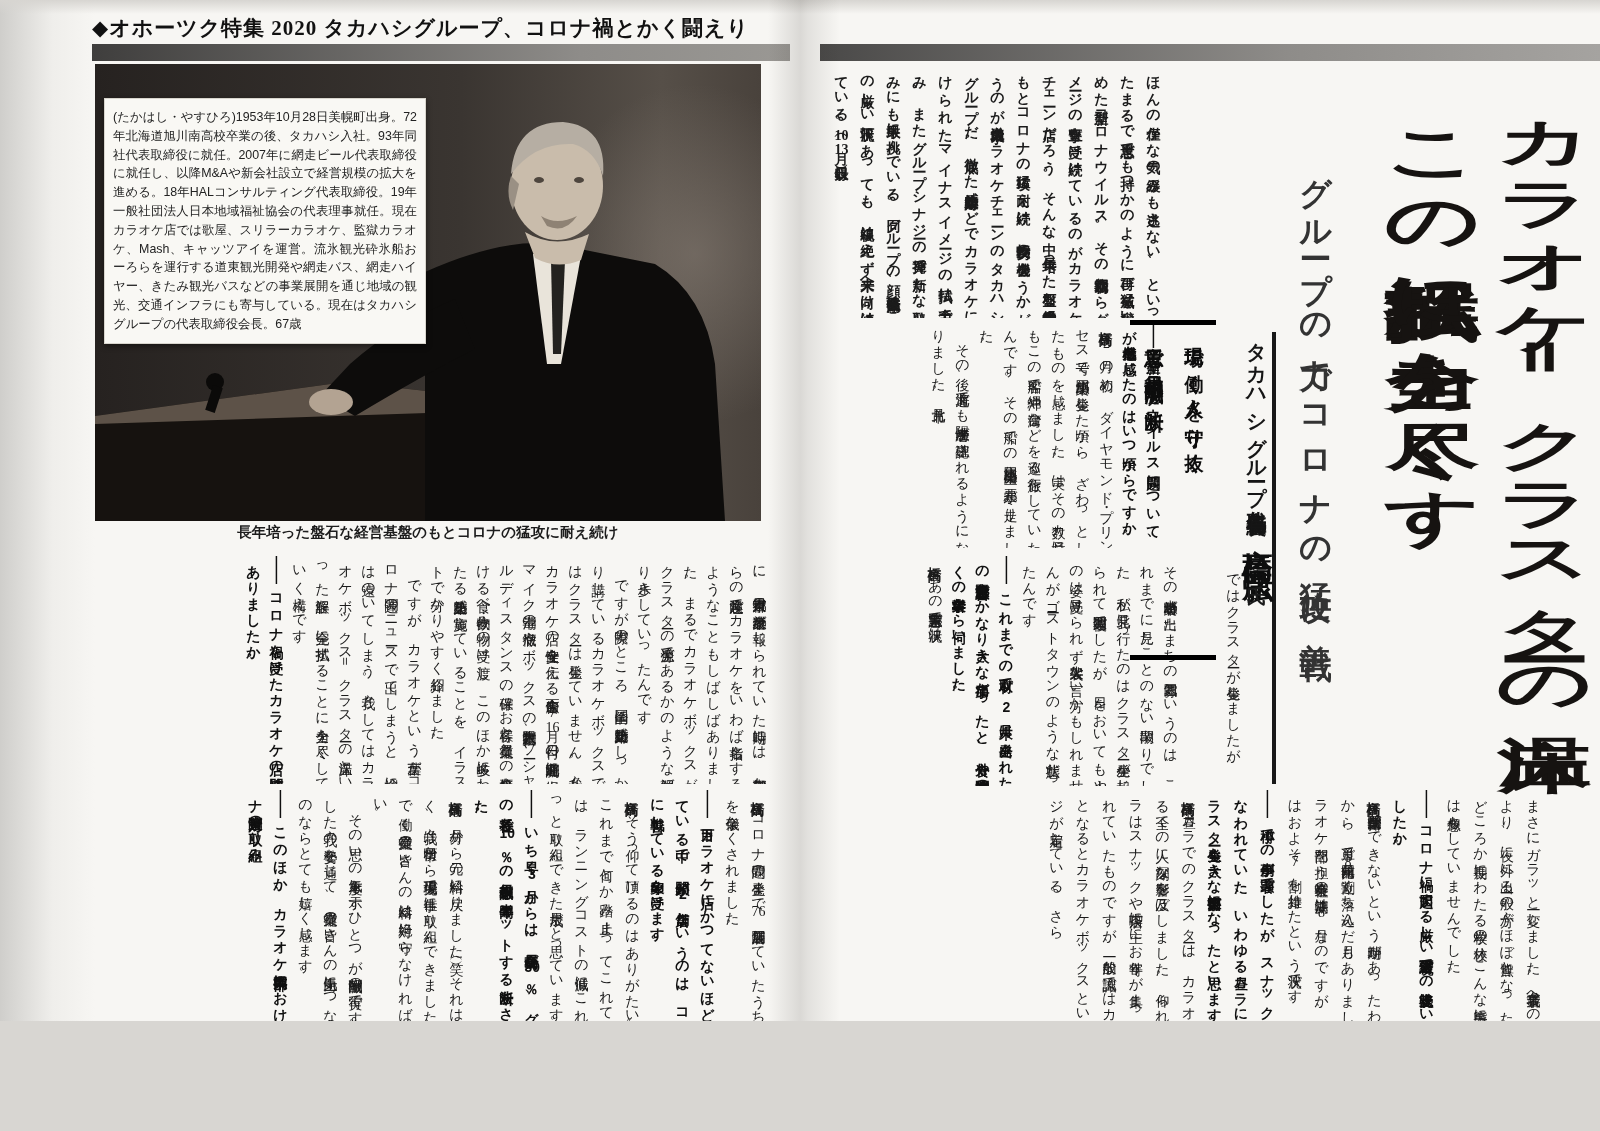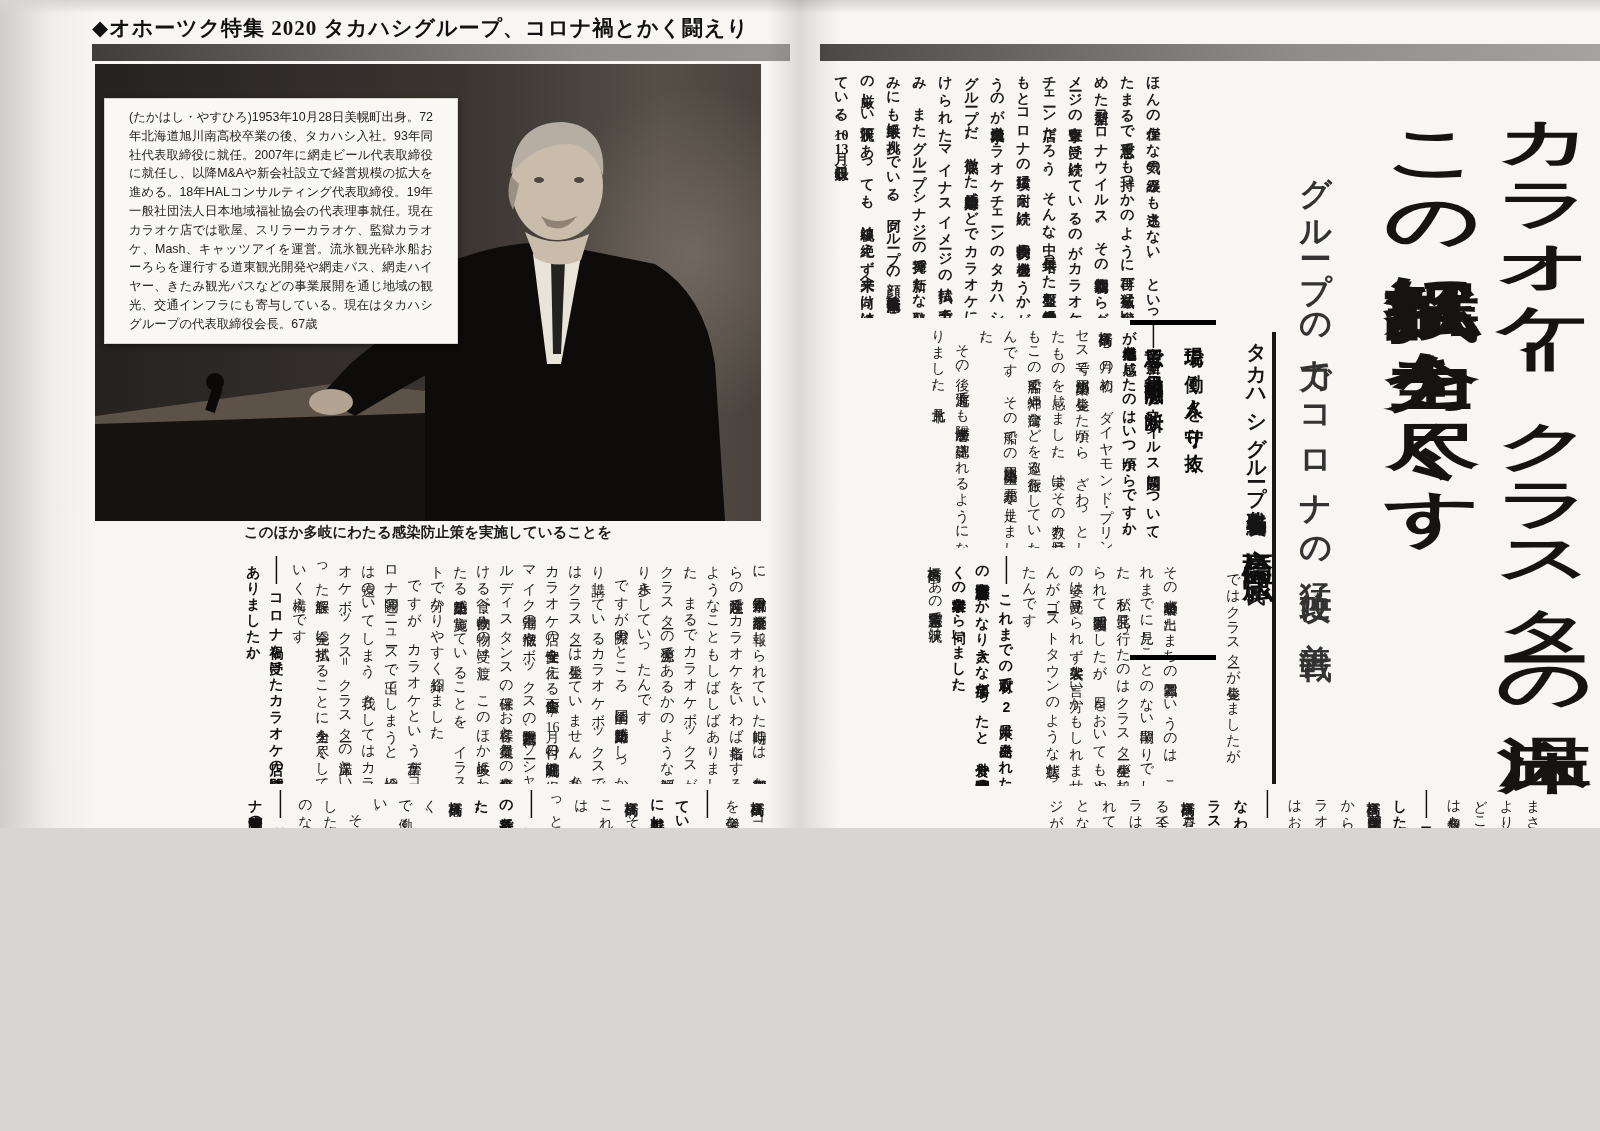--- a/index.html
+++ b/index.html
@@ -1,37 +1,37 @@
 <!DOCTYPE html>
 <html lang="ja"><head>
 <meta charset="utf-8">
 <style>
   html,body{margin:0;padding:0;background:#d8d6d2;}
-  #canvas{position:relative;width:1600px;height:828px;background:#f7f6f3;overflow:hidden;
+  #canvas{position:relative;width:1600px;height:1021px;background:#f7f6f3;overflow:hidden;
           font-family:"Liberation Serif","DejaVu Serif",serif;color:#1a1a1a;}
   .edge-left{position:absolute;left:0;top:0;width:95px;height:1131px;
              background:linear-gradient(to right,#cfcecb,#efeeeb 55%,rgba(247,246,243,0));}
   .edge-top{position:absolute;left:0;top:0;width:1600px;height:14px;
             background:linear-gradient(to bottom,#d7d5d1,rgba(247,246,243,0));}
   .gutter{position:absolute;left:768px;top:0;width:72px;height:1131px;
           background:linear-gradient(to right,rgba(0,0,0,0),rgba(40,35,30,.14) 45%,rgba(40,35,30,.10) 55%,rgba(0,0,0,0));}
 
   
   .feat{position:absolute;left:92px;top:14px;width:720px;font-weight:bold;font-size:21px;
         letter-spacing:1px;color:#111;}
   .bar{position:absolute;top:44px;height:17px;}
   .bar-l{left:92px;width:698px;background:linear-gradient(to right,#3f3e3d,#8e8c89 70%,#9a9894);}
   .bar-r{left:820px;width:780px;background:linear-gradient(to right,#4a4948,#8e8c89 60%,#a5a3a0);}
 
   
   .photo{position:absolute;left:95px;top:64px;width:666px;height:457px;background:#25221f;}
   .profile{position:absolute;left:104px;top:98px;width:304px;background:#f9f8f4;
            border:1px solid #d8d5cd;box-shadow:0 2px 6px rgba(0,0,0,.45);
            font-family:"Liberation Sans","DejaVu Sans",sans-serif;
-           font-size:12.4px;line-height:18.8px;padding:9px 24px;color:#222;text-align:justify;}
+           font-size:12.4px;line-height:18.8px;padding:9px 8px;color:#222;text-align:justify;}
   .caption{position:absolute;left:95px;top:523px;width:666px;text-align:center;
            font-family:"Liberation Sans","DejaVu Sans",sans-serif;
            font-weight:bold;font-size:14.5px;color:#1c1c1c;}
 
   
   .v{position:absolute;writing-mode:vertical-rl;text-orientation:mixed;overflow:hidden;
      font-size:14px;color:#1b1b1b;text-align:justify;}
   .v p{margin:0;}
   .v p.p{text-indent:1em;}
   .v p.q{font-family:"Liberation Sans","DejaVu Sans",sans-serif;font-weight:bold;color:#101010;}
@@ -119,21 +119,21 @@
       <path d="M416,110 Q420,58 468,58 Q512,62 508,112 Q500,86 478,80 Q440,78 416,110 Z" fill="#b6aea3"></path>
       <path d="M416,112 Q410,130 418,146 L424,120 Z" fill="#9a9084"></path>
       <ellipse cx="444" cy="116" rx="5" ry="3" fill="#4e463e"></ellipse>
       <ellipse cx="484" cy="116" rx="5" ry="3" fill="#4e463e"></ellipse>
       <path d="M446,152 Q462,162 482,152 Q470,170 452,162 Z" fill="#8e8274"></path>
       <path d="M430,168 Q460,186 494,170 L486,196 Q462,206 440,194 Z" fill="#c9bcab"></path>
     </svg>
     
   </div>
   <div class="profile">(たかはし・やすひろ)1953年10月28日美幌町出身。72年北海道旭川南高校卒業の後、タカハシ入社。93年同社代表取締役に就任。2007年に網走ビール代表取締役に就任し、以降M&amp;Aや新会社設立で経営規模の拡大を進める。18年HALコンサルティング代表取締役。19年一般社団法人日本地域福祉協会の代表理事就任。現在カラオケ店では歌屋、スリラーカラオケ、監獄カラオケ、Mash、キャッツアイを運営。流氷観光砕氷船おーろらを運行する道東観光開発や網走バス、網走ハイヤー、きたみ観光バスなどの事業展開を通じ地域の観光、交通インフラにも寄与している。現在はタカハシグループの代表取締役会長。67歳</div>
-  <div class="caption">このほか多岐にわたる感染防止策を実施していることを</div>
+  <div class="caption">長年培った盤石な経営基盤のもとコロナの猛攻に耐え続け</div>
 
   <div class="v" id="left1">
       <p class="cont">に、連日東京都の感染者数が報じられていた時期には、都知事からの注意喚起でカラオケをいわば名指しするようなこともしばしばありました。まるでカラオケボックスがクラスターの発生源であるかのような誤解が独り歩きしていったんです。</p>
       <p class="p">ですが実際のところ、全国的に感染防止対策をしっかり講じているカラオケボックスではクラスターは発生していません。我々も当カラオケ店の安全性を伝える全面広告を<span class="tcy">7</span>月<span class="tcy">16</span>日付の北海道新聞に掲出。マイク消毒の徹底やボックスの人数制限措置、ソーシャルディスタンスの確保、お客様と従業員との直接接触を避ける食べ物・飲み物の受け渡し、このほか多岐にわたる感染防止策を実施していることを、イラストで分かりやすく紹介しました。</p>
       <p class="p">ですが、カラオケという言葉がコロナ関連のニュースで出てしまうと、途端に客足は遠のいてしまう。我々としてはカラオケボックス＝クラスターの温床といった誤解を、完全に払拭することに全力を尽くしていく構えです。</p>
       <p class="q">——コロナ禍を受けたカラオケ店の閉店はありましたか。</p>
     </div>
   <div class="v" id="left2">
       <p class="a"><b class="spk">髙橋</b>　コロナ問題の発生まで<span class="tcy">76</span>店舗展開していたうち、<span class="tcy">2</span>店舗の閉店を余儀なくされました。</p>
       <p class="q">——目下カラオケ店にかつてないほどの逆風が吹いている中で、閉鎖が<span class="tcy">2</span>店舗というのは、コロナの猛攻に善戦している印象を受けます。</p>

